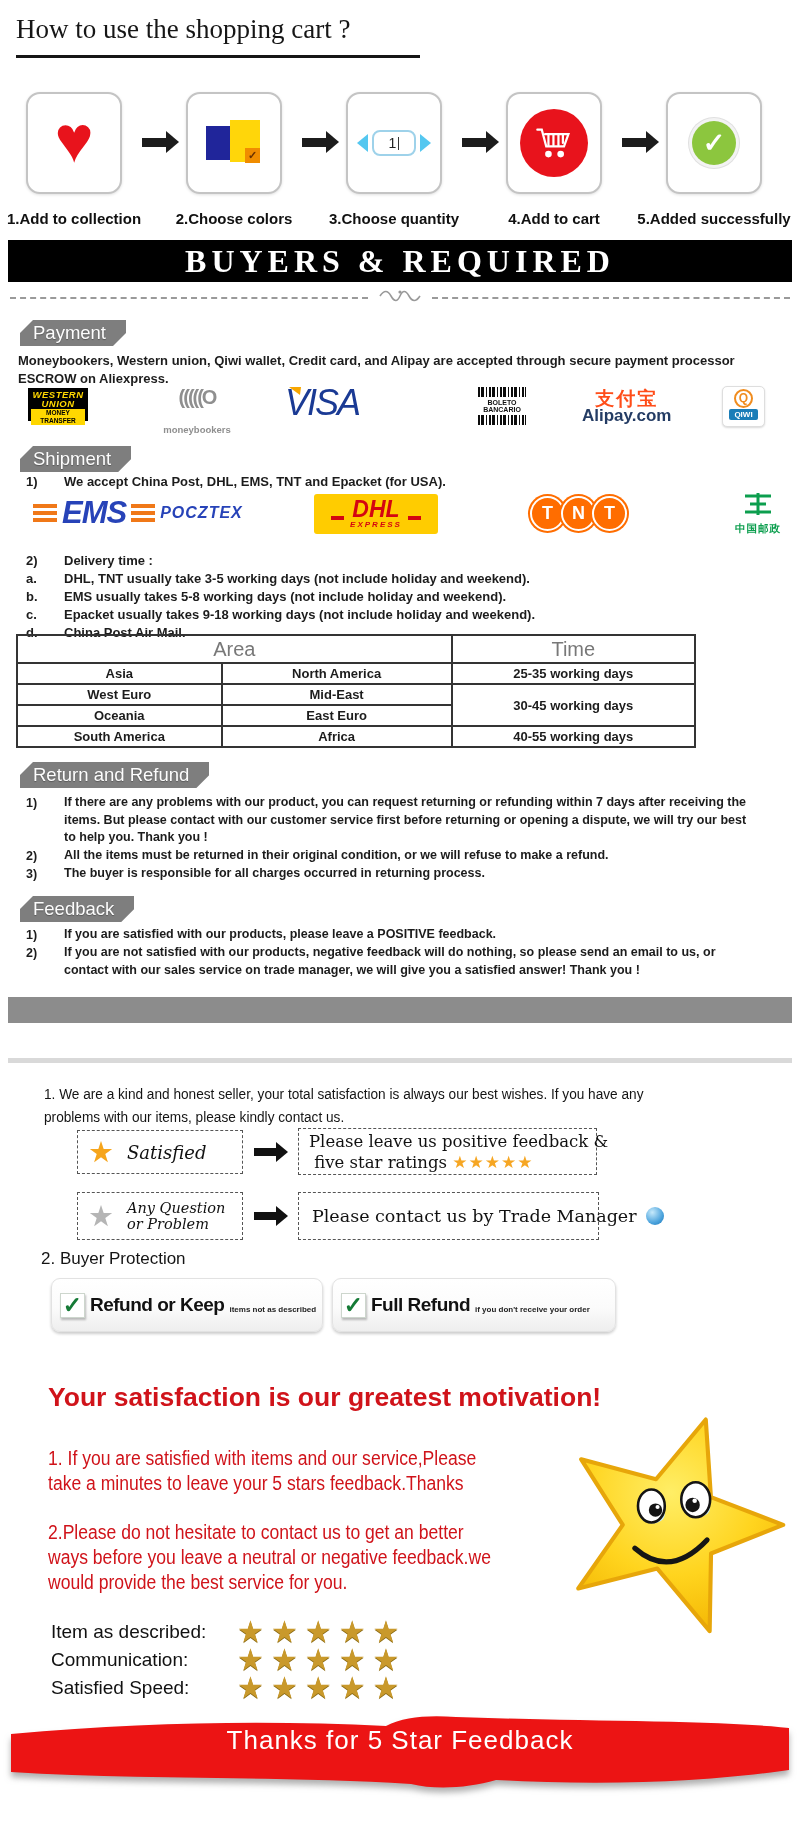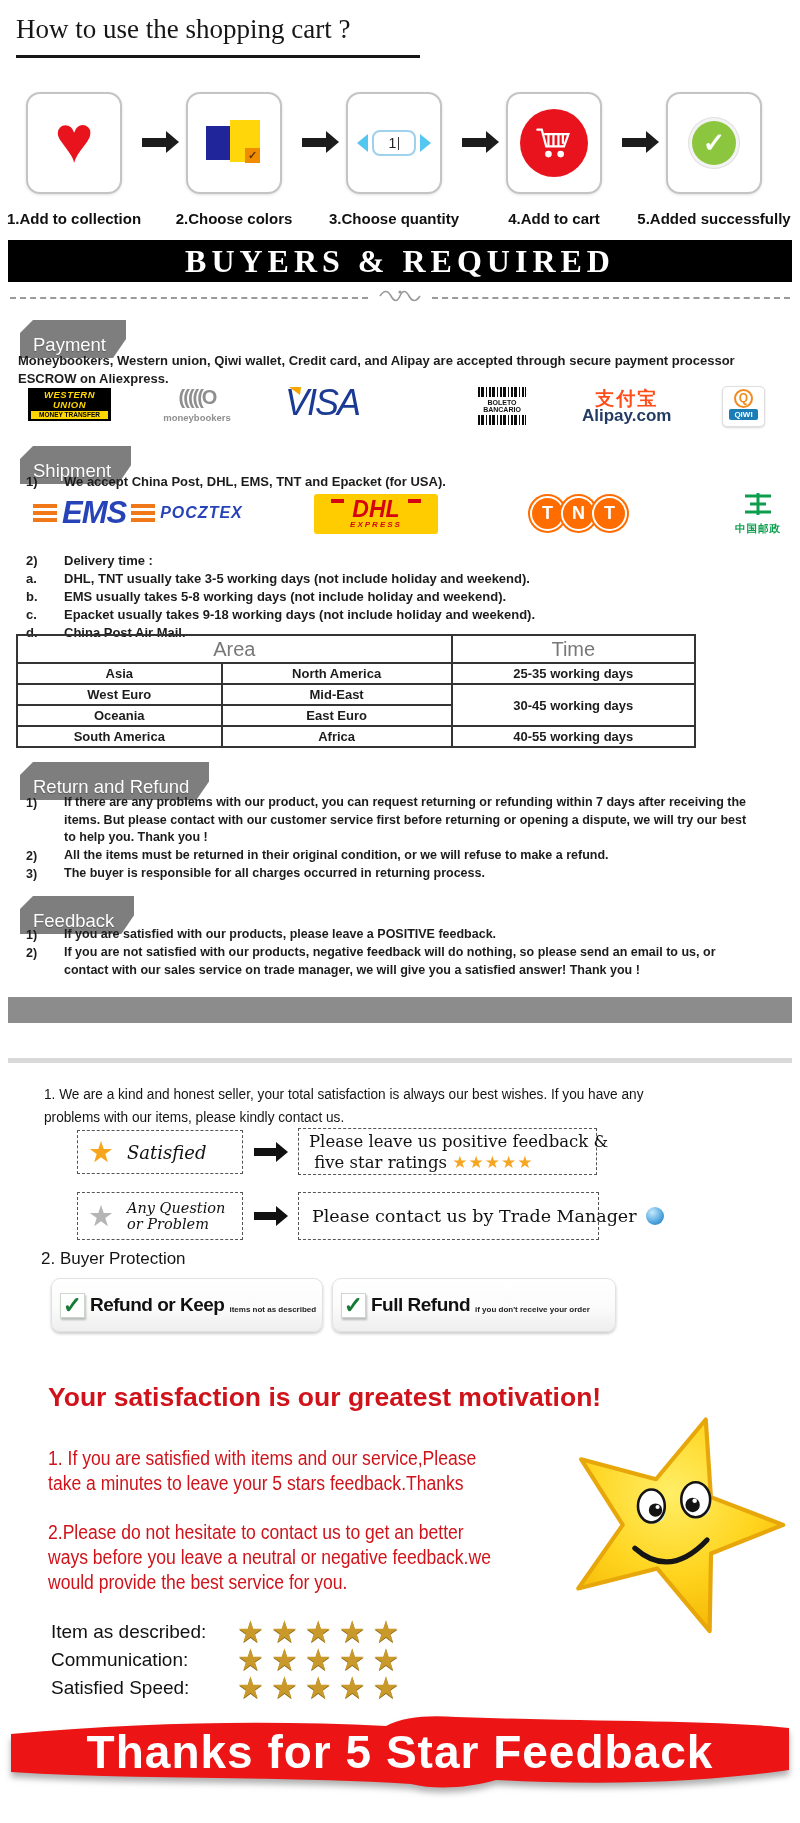--- a/index.html
+++ b/index.html
@@ -40,36 +40,36 @@
   
   #banner{position:absolute;top:240px;left:8px;width:784px;height:42px;background:#000;color:#fff;
           font-family:"Liberation Serif",serif;font-weight:bold;font-size:32px;letter-spacing:5px;
           text-align:center;line-height:42px}
   #divider{position:absolute;top:288px;left:10px;width:780px;display:flex;align-items:center}
   .dline{flex:1;border-top:2px dashed #9a9a9a;height:0}
   .orn{margin:0 10px;flex:none}
 
   
   .tag{position:absolute;left:20px;background:#7e7e7e;color:#fdfdfd;font-size:18.5px;line-height:26px;
-       padding:12px 20px 0 13px;text-shadow:0 1px 1px rgba(0,0,0,.3);
+       padding:0 20px 0 13px;text-shadow:0 1px 1px rgba(0,0,0,.3);
        clip-path:polygon(13px 0,100% 0,100% 50%,calc(100% - 13px) 100%,0 100%,0 13px)}
   #payTag{top:320px} #shipTag{top:446px} #retTag{top:762px} #fbTag{top:896px}
 
   .body-line{font-size:13px;font-weight:bold;color:#1c1c1c;line-height:18px;white-space:nowrap}
   #payText{position:absolute;top:352px;left:18px}
 
   
   #payLogos{position:absolute;top:386px;left:0;width:800px;height:42px}
-  .wu{position:absolute;left:28px;top:2px;width:83px;height:33px;background:#000;display:flex;
+  .wu{position:absolute;left:28px;top:2px;width:60px;height:33px;background:#000;display:flex;
       flex-direction:column;justify-content:space-between;padding:2px 3px 2px 3px}
   .wu-line{color:#ffd700;font-weight:bold;font-style:italic;font-size:9.5px;line-height:9px;text-align:center;letter-spacing:.5px}
   .wu-bot{background:#ffd700;color:#000;font-size:6.5px;font-weight:bold;text-align:center;line-height:8px;margin-top:1px}
   .mb{position:absolute;left:158px;top:3px;width:78px;text-align:center;color:#8f8f8f}
   .mb-arcs{font-size:20px;line-height:17px;letter-spacing:-2px;font-weight:bold}
-  .mb-word{font-size:9.5px;font-weight:bold;margin-top:6px}
+  .mb-word{font-size:9.5px;font-weight:bold;margin-top:18px}
   .visa{position:absolute;left:285px;top:-2px;font-style:italic;font-weight:normal;font-size:36px;line-height:38px;
         color:#1a3a94;letter-spacing:-2px}
   .visa::before{content:"";position:absolute;left:4px;top:3px;border-left:11px solid transparent;
                 border-right:1px solid transparent;border-top:8px solid #f7a600}
   .boleto{position:absolute;left:478px;top:1px;width:48px;height:38px;display:flex;flex-direction:column;justify-content:space-between}
   .bars{height:10px;background:repeating-linear-gradient(90deg,#0c0c0c 0 2px,#fff 2px 3px,#0c0c0c 3px 6px,#fff 6px 8px,#0c0c0c 8px 9px,#fff 9px 11px)}
   .bol-mid{font-size:7px;font-weight:bold;line-height:7px;text-align:center;color:#111}
   .bol-mid span{display:block}
   .alipay{position:absolute;left:582px;top:3px;text-align:center}
   .ali-cn{font-size:19px;font-weight:bold;color:#ff4d19;line-height:20px;letter-spacing:2px}
@@ -85,21 +85,21 @@
   .ln-num{width:38px;flex:none}
   #shipIntro{position:absolute;top:473px;left:26px}
   #shipLogos{position:absolute;top:490px;left:0;width:800px;height:50px}
   .ems{position:absolute;left:33px;top:8px;display:flex;align-items:center;gap:5px}
   .stripes{display:flex;flex-direction:column;gap:3px}
   .stripes i{display:block;width:24px;height:4px;background:#f07818}
   .ems-text{font-size:31px;font-weight:bold;font-style:italic;color:#2743b8;letter-spacing:-1px;line-height:30px}
   .ems-sub{font-size:16px;font-weight:bold;font-style:italic;color:#2743b8;letter-spacing:1px}
   .dhl{position:absolute;left:314px;top:4px;width:124px;height:40px;background:#ffcc00;border-radius:3px;
        display:flex;flex-direction:column;align-items:center;justify-content:center}
-  .dhl-row{display:flex;align-items:flex-start;gap:8px}
+  .dhl-row{display:flex;align-items:flex-end;gap:8px}
   .dhl-dash{width:13px;height:4px;background:#d40511}
   .dhl-text{color:#d40511;font-size:23px;font-weight:bold;font-style:italic;line-height:21px}
   .dhl-sub{color:#d40511;font-size:8px;font-weight:bold;font-style:italic;letter-spacing:2px;line-height:9px}
   .tnt{position:absolute;left:530px;top:6px;display:flex}
   .tnt-c{width:35px;height:35px;border-radius:50%;background:#ff6d00;border:2px solid #fff;
          box-shadow:0 0 0 2px #ff6d00;display:flex;align-items:center;justify-content:center;
          color:#fff;font-weight:bold;font-size:18px}
   .tnt-c + .tnt-c{margin-left:-4px}
   .cpost{position:absolute;left:730px;top:1px;width:56px;text-align:center}
   .cp-text{font-size:10.5px;font-weight:bold;color:#0c9e4e;margin-top:1px;letter-spacing:1px}
@@ -162,21 +162,21 @@
   #starArt{position:absolute;top:1408px;left:548px;width:248px;height:232px}
   #ratings{position:absolute;top:1618px;left:51px}
   .r-row{display:flex;align-items:center;height:28px}
   .r-label{width:186px;font-size:19px;color:#111;white-space:nowrap}
   .r-stars{font-size:30px;color:#c9992b;letter-spacing:7px;line-height:1;text-shadow:0 1px 0 #8a6a14}
 
   
   #ribbon{position:absolute;top:1710px;left:6px;width:788px;height:90px}
   #ribbon svg{filter:drop-shadow(0 5px 3px rgba(110,110,110,.55))}
   #ribbonText{position:absolute;top:15px;left:0;width:100%;text-align:center;color:#fff;
-              font-size:46px;font-weight:bold;letter-spacing:1px;white-space:nowrap}
+              font-size:26px;font-weight:normal;letter-spacing:1px;white-space:nowrap}
 </style>
 </head>
 <body>
 
 <div id="page">
 
   <div id="title">How to use the shopping cart ?</div>
 
   <div id="steps">
     <div class="step">

